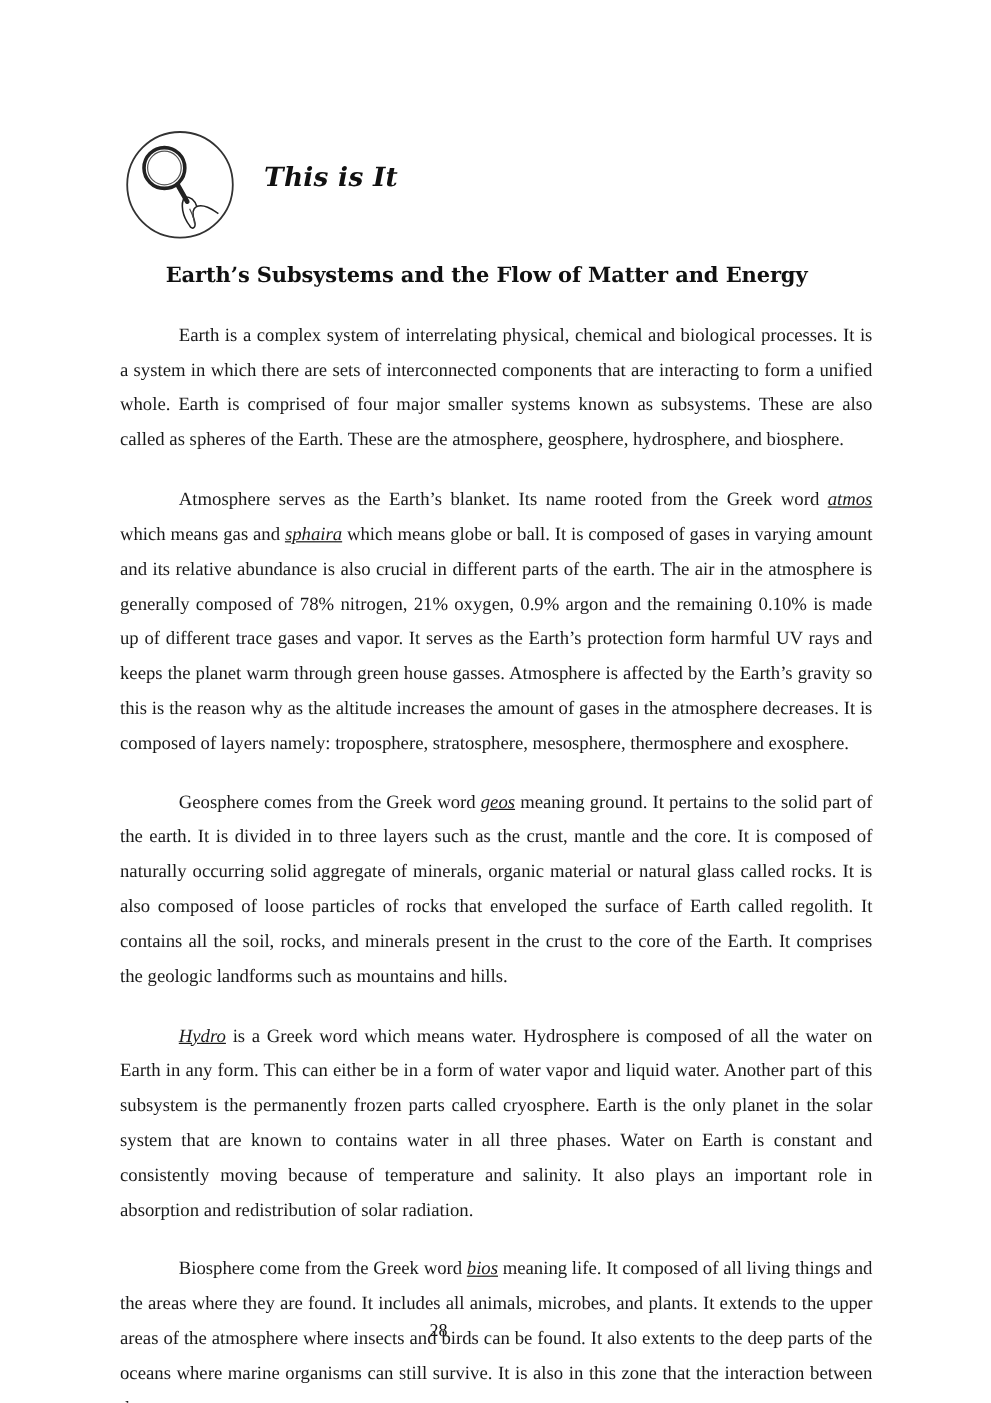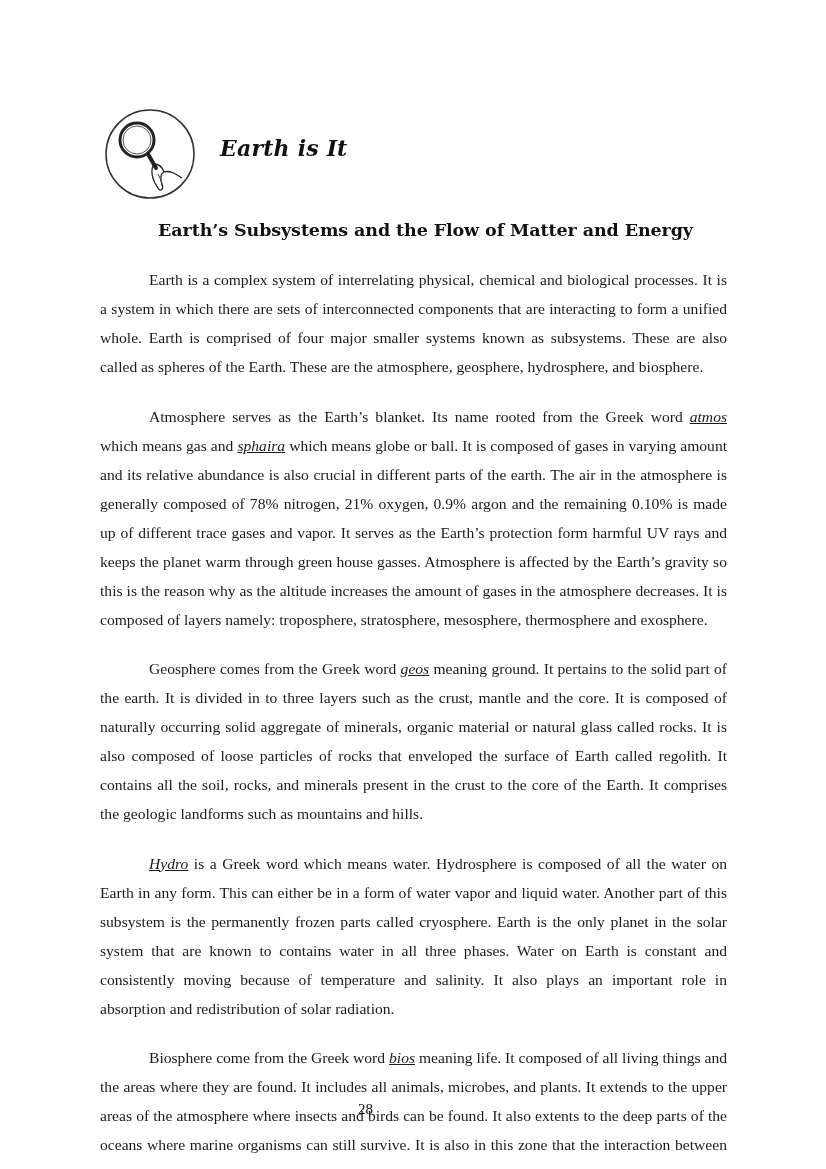--- a/index.html
+++ b/index.html
@@ -5,21 +5,21 @@
   html, body { margin: 0; padding: 0; background: #ffffff; }
   body { width: 826px; height: 1169px; position: relative; overflow: hidden; color: #111; }
   .page { position: absolute; left: 0; top: 0; width: 826px; height: 1169px; }
   .icon-wrap { position: absolute; left: 104px; top: 108px; width: 92px; height: 92px; }
   .section-title {
     position: absolute; left: 220px; top: 135px;
     font-family: "DejaVu Serif", serif; font-weight: bold; font-style: italic;
     font-size: 22px; color: #111; margin: 0; letter-spacing: 0.2px;
   }
   .heading {
-    position: absolute; left: 112px; top: 220px; width: 627px; text-align: center;
+    position: absolute; left: 92px; top: 220px; width: 627px; text-align: center;
     font-family: "DejaVu Serif", serif; font-weight: bold; font-size: 17.5px; margin: 0;
     letter-spacing: -0.1px;
   }
   .body { position: absolute; left: 100px; top: 265px; width: 627px; }
   .body p {
     margin: 0 0 20.5px 0;
     font-family: "Liberation Serif", serif; font-size: 15.6px; line-height: 29px;
     text-align: justify; text-indent: 49px; color: #1a1a1a;
   }
   .body em { font-style: italic; text-decoration: underline; }
@@ -41,21 +41,21 @@
     <svg width="92" height="92" viewBox="0 0 92 92">
       <circle cx="46" cy="46" r="44" fill="#fff" stroke="#333" stroke-width="1.5"></circle>
       <circle cx="33" cy="32" r="17" fill="none" stroke="#222" stroke-width="3"></circle>
       <circle cx="33" cy="32" r="14" fill="none" stroke="#555" stroke-width="1"></circle>
       <path d="M44 46 L52 60" stroke="#222" stroke-width="4" stroke-linecap="round"></path>
       <path d="M50 56 C46 62 48 72 54 80 C56 84 60 82 58 76 C56 70 56 66 60 64 C66 62 72 66 78 70 M60 64 C58 58 54 56 50 56" fill="none" stroke="#222" stroke-width="1.3"></path>
       <path d="M54 66 C56 70 58 74 58 78" fill="none" stroke="#444" stroke-width="1"></path>
     </svg>
   </div>
 
-  <h2 class="section-title">Earth is It</h2>
+  <h2 class="section-title">This is It</h2>
 
   <h1 class="heading">Earth’s Subsystems and the Flow of Matter and Energy</h1>
 
   <div class="body">
     <p>Earth is a complex system of interrelating physical, chemical and biological processes. It is a system in which there are sets of interconnected components that are interacting to form a unified whole. Earth is comprised of four major smaller systems known as subsystems. These are also called as spheres of the Earth. These are the atmosphere, geosphere, hydrosphere, and biosphere.</p>
 
     <p><span>Atmosphere serves as the Earth’s blanket. Its name rooted from the Greek word </span><em>atmos</em><span> which means gas and </span><em>sphaira</em><span> which means globe or ball. It is composed of gases in varying amount and its relative abundance is also crucial in different parts of the earth. The air in the atmosphere is generally composed of 78% nitrogen, 21% oxygen, 0.9% argon and the remaining 0.10% is made up of different trace gases and vapor. It serves as the Earth’s protection form harmful UV rays and keeps the planet warm through green house gasses. Atmosphere is affected by the Earth’s gravity so this is the reason why as the altitude increases the amount of gases in the atmosphere decreases. It is composed of layers namely: troposphere, stratosphere, mesosphere, thermosphere and exosphere.</span></p>
 
     <p><span>Geosphere comes from the Greek word </span><em>geos</em><span> meaning ground. It pertains to the solid part of the earth. It is divided in to three layers such as the crust, mantle and the core. It is composed of naturally occurring solid aggregate of minerals, organic material or natural glass called rocks. It is also composed of loose particles of rocks that enveloped the surface of Earth called regolith. It contains all the soil, rocks, and minerals present in the crust to the core of the Earth. It comprises the geologic landforms such as mountains and hills.</span></p>
 

